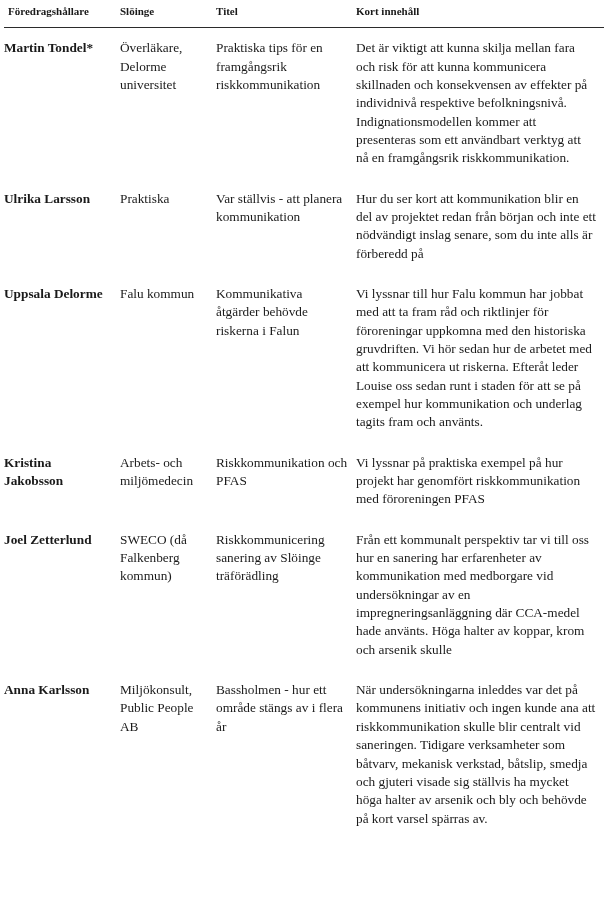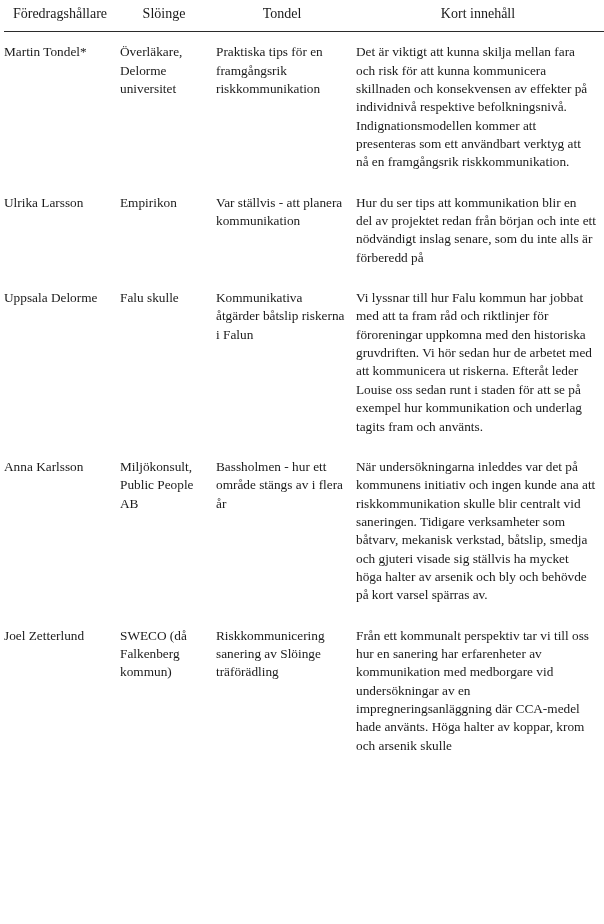--- a/index.html
+++ b/index.html
@@ -25,38 +25,37 @@
   }
   table.speakers th,
   table.speakers td {
     vertical-align: top;
     text-align: left;
     padding: 7px 8px 7px 0;
     line-height: 1.38;
     font-size: 13.3px;
   }
   table.speakers thead th {
-    font-weight: normal;
-    font-size: 14px;
+    font-weight: bold;
+    font-size: 11px;
     padding-top: 4px;
     padding-bottom: 8px;
     border-bottom: 1.2px solid #2b2b2b;
-    text-align: center;
   }
   table.speakers tbody tr td {
     padding-top: 11px;
     padding-bottom: 11px;
   }
   col.c-speaker { width: 116px; }
   col.c-company { width: 96px; }
   col.c-title   { width: 140px; }
   col.c-content { width: 248px; }
 
   td.speaker {
-    font-weight: normal;
+    font-weight: bold;
     padding-left: 4px;
   }
   thead th.speaker { padding-left: 4px; }
   td.content { padding-right: 4px; margin-left: 16px; }
   thead th.content { padding-right: 4px; }
 </style>
 </head>
 <body>
 
 <div class="doc">
@@ -64,50 +63,56 @@
     <colgroup>
       <col class="c-speaker">
       <col class="c-company">
       <col class="c-title">
       <col class="c-content">
     </colgroup>
     <thead>
       <tr>
         <th class="speaker">Föredragshållare</th>
         <th>Slöinge</th>
-        <th>Tondel</th>
+        <th>Titel</th>
         <th class="content">Kort innehåll</th>
       </tr>
     </thead>
     <tbody>
       <tr>
         <td class="speaker">Martin Tondel*</td>
         <td>Överläkare, Delorme universitet</td>
         <td>Praktiska tips för en framgångsrik riskkommunikation</td>
         <td class="content">Det är viktigt att kunna skilja mellan fara och risk för att kunna kommunicera skillnaden och konsekvensen av effekter på individnivå respektive befolkningsnivå. Indignationsmodellen kommer att presenteras som ett användbart verktyg att nå en framgångsrik riskkommunikation.</td>
       </tr>
       <tr>
         <td class="speaker">Ulrika Larsson</td>
-        <td>Empirikon</td>
+        <td>Praktiska</td>
         <td>Var ställvis - att planera kommunikation</td>
-        <td class="content">Hur du ser tips att kommunikation blir en del av projektet redan från början och inte ett nödvändigt inslag senare, som du inte alls är förberedd på</td>
+        <td class="content">Hur du ser kort att kommunikation blir en del av projektet redan från början och inte ett nödvändigt inslag senare, som du inte alls är förberedd på</td>
       </tr>
       <tr>
         <td class="speaker">Uppsala Delorme</td>
-        <td>Falu skulle</td>
-        <td>Kommunikativa åtgärder båtslip riskerna i Falun</td>
+        <td>Falu kommun</td>
+        <td>Kommunikativa åtgärder behövde riskerna i Falun</td>
         <td class="content">Vi lyssnar till hur Falu kommun har jobbat med att ta fram råd och riktlinjer för föroreningar uppkomna med den historiska gruvdriften. Vi hör sedan hur de arbetet med att kommunicera ut riskerna. Efteråt leder Louise oss sedan runt i staden för att se på exempel hur kommunikation och underlag tagits fram och använts.</td>
+      </tr>
+      <tr>
+        <td class="speaker">Kristina Jakobsson</td>
+        <td>Arbets- och miljömedecin</td>
+        <td>Riskkommunikation och PFAS</td>
+        <td class="content">Vi lyssnar på praktiska exempel på hur projekt har genomfört riskkommunikation med föroreningen PFAS</td>
+      </tr>
+      <tr>
+        <td class="speaker">Joel Zetterlund</td>
+        <td>SWECO (då Falkenberg kommun)</td>
+        <td>Riskkommunicering sanering av Slöinge träförädling</td>
+        <td class="content">Från ett kommunalt perspektiv tar vi till oss hur en sanering har erfarenheter av kommunikation med medborgare vid undersökningar av en impregneringsanläggning där CCA-medel hade använts. Höga halter av koppar, krom och arsenik skulle</td>
       </tr>
       <tr>
         <td class="speaker">Anna Karlsson</td>
         <td>Miljökonsult, Public People AB</td>
         <td>Bassholmen - hur ett område stängs av i flera år</td>
         <td class="content">När undersökningarna inleddes var det på kommunens initiativ och ingen kunde ana att riskkommunikation skulle blir centralt vid saneringen. Tidigare verksamheter som båtvarv, mekanisk verkstad, båtslip, smedja och gjuteri visade sig ställvis ha mycket höga halter av arsenik och bly och behövde på kort varsel spärras av.</td>
       </tr>
-      <tr>
-        <td class="speaker">Joel Zetterlund</td>
-        <td>SWECO (då Falkenberg kommun)</td>
-        <td>Riskkommunicering sanering av Slöinge träförädling</td>
-        <td class="content">Från ett kommunalt perspektiv tar vi till oss hur en sanering har erfarenheter av kommunikation med medborgare vid undersökningar av en impregneringsanläggning där CCA-medel hade använts. Höga halter av koppar, krom och arsenik skulle</td>
-      </tr>
     </tbody>
   </table>
 </div>
 
 </body></html>

